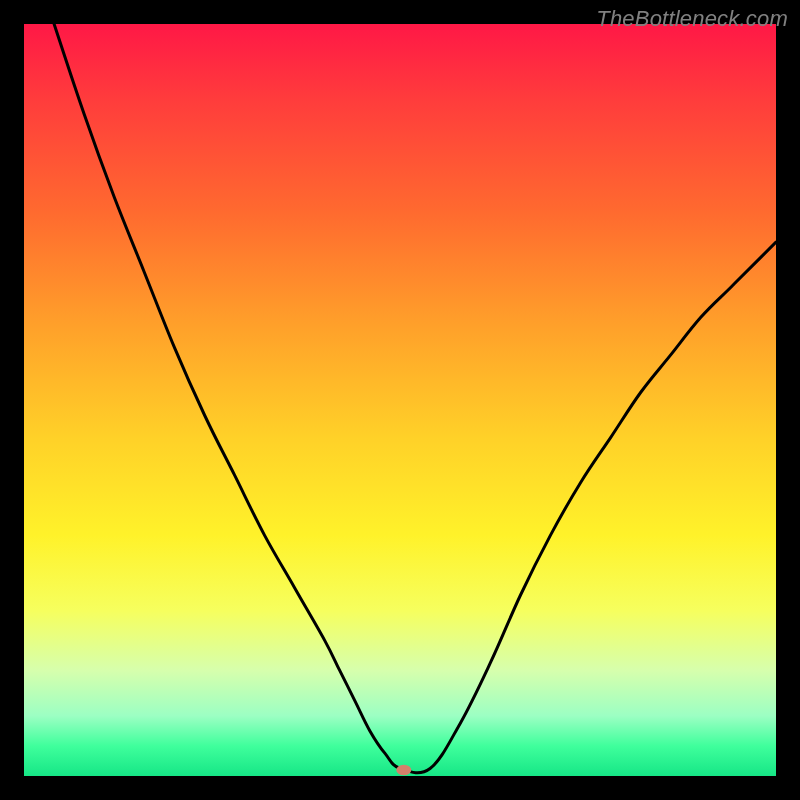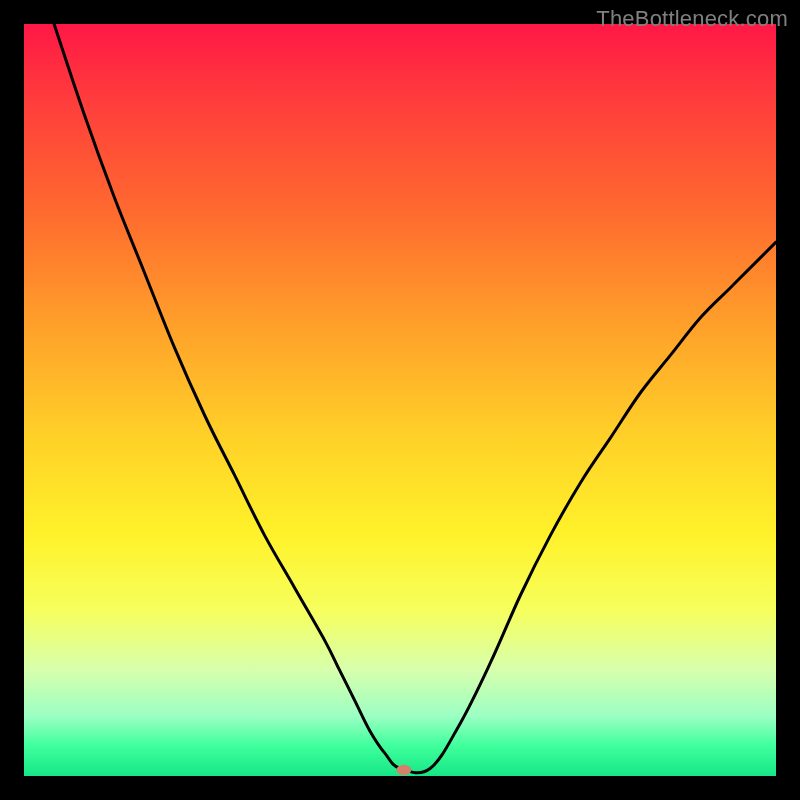--- a/index.html
+++ b/index.html
@@ -9,20 +9,21 @@
     height: 800px;
     background: #000;
     overflow: hidden;
     font-family: Arial, Helvetica, sans-serif;
   }
   .outer {
     position: relative;
     width: 800px;
     height: 720px;
     background: #000;
+    font-style: italic;
   }
   .watermark {
     position: absolute;
     top: 6px;
     right: 12px;
     color: #808080;
     font-size: 22px;
     font-weight: 500;
     letter-spacing: 0.2px;
     z-index: 10;

